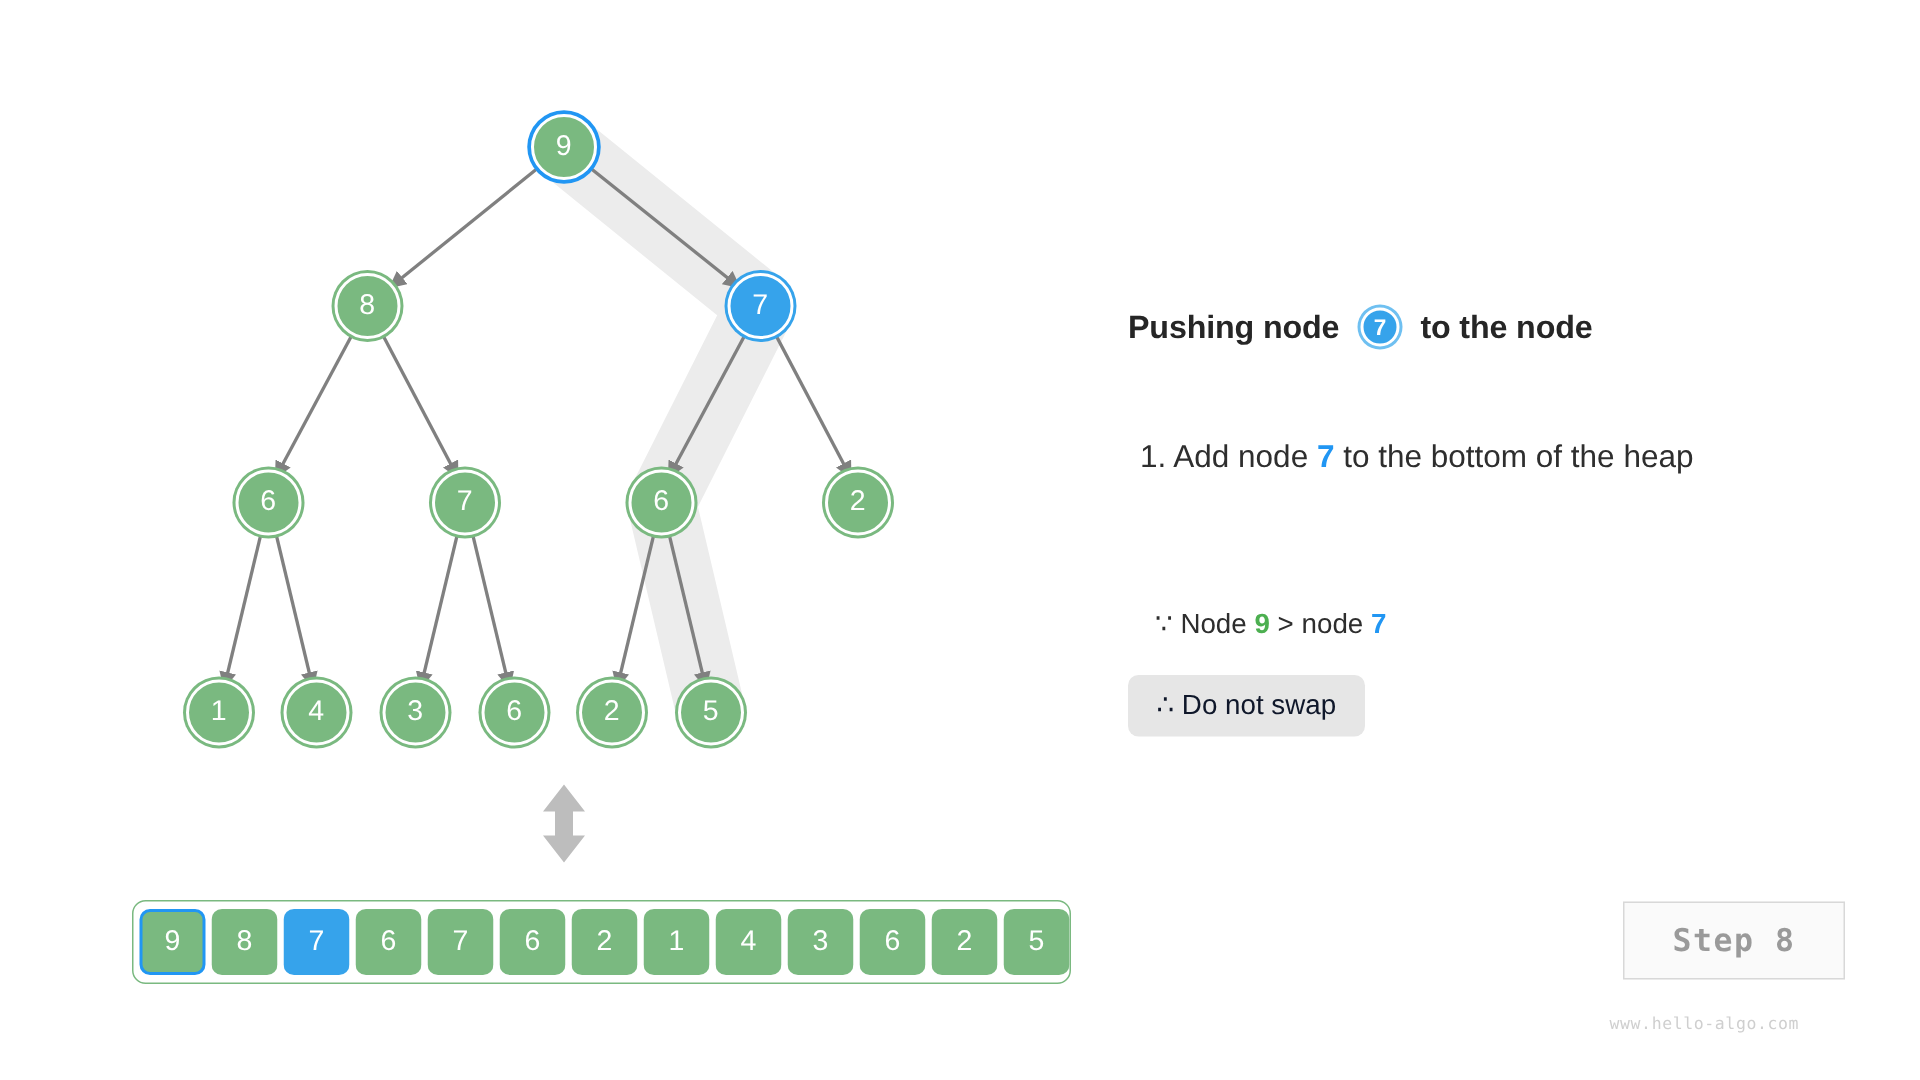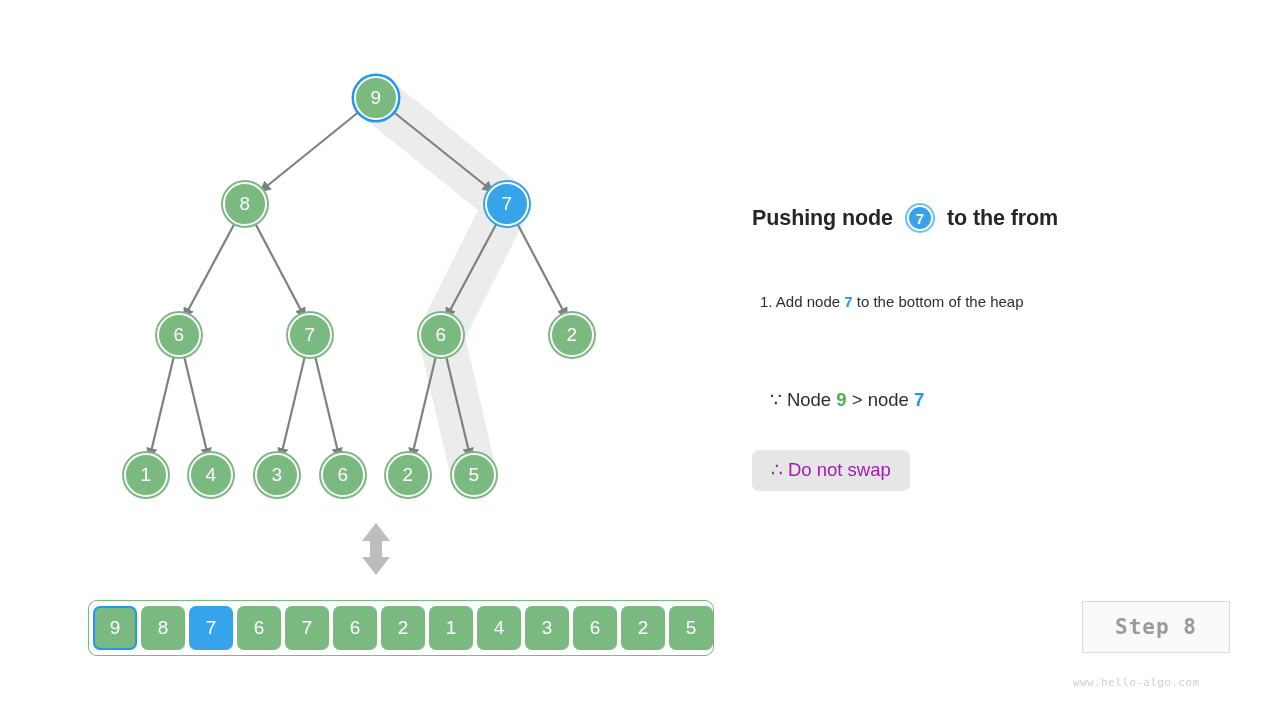--- a/index.html
+++ b/index.html
@@ -137,44 +137,44 @@
     background: #36a3eb;
     border: 2px solid #ffffff;
     box-shadow: 0 0 0 2px #6fc0f1;
     color: #ffffff;
     font-size: 15px;
     font-weight: bold;
     margin: 0 14px;
     box-sizing: border-box;
   }
   .step-line {
-    font-size: 15px;
+    font-size: 21px;
     color: #2e2e2e;
     margin-top: 0;
     white-space: pre;
   }
   #step-1 { position: absolute; left: 8px; top: 88px; }
   #step-2 { position: absolute; left: 8px; top: 141px; }
   #reason-line {
     position: absolute;
     left: 18px;
-    top: 184px;
+    top: 200px;
     font-size: 18.5px;
     color: #2e2e2e;
     white-space: pre;
   }
   #conclusion-box {
     position: absolute;
     left: 0px;
     top: 245px;
     background: #e6e6e6;
     border-radius: 7px;
     padding: 9px 19px 10px 19px;
     font-size: 18.5px;
-    color: #a21caf;
+    color: #0f172a;
     white-space: pre;
   }
   .num-blue { color: #2196f3; font-weight: bold; }
   .num-green { color: #4caf50; font-weight: bold; }
 
   
   #step-badge {
     position: absolute;
     left: 1082px;
     top: 601px;
@@ -271,21 +271,21 @@
     <div class="cell">2</div>
     <div class="cell">5</div>
   </div>
 </div>
 
 <div id="info-panel">
 
   <div id="panel-title">
     <span>Pushing node</span>
     <span class="title-badge">7</span>
-    <span>to the from</span>
+    <span>to the node</span>
   </div>
 
   <div class="step-line" id="step-1"><span>1. Add node </span><span class="num-blue">7</span><span> to the bottom of the heap</span></div>
 
 
   <div id="reason-line"><span>∵ </span><span>Node </span><span class="num-green">9</span><span> &gt; node </span><span class="num-blue">7</span></div>
 
   <div id="conclusion-box">∴ Do not swap</div>
 </div>
 

